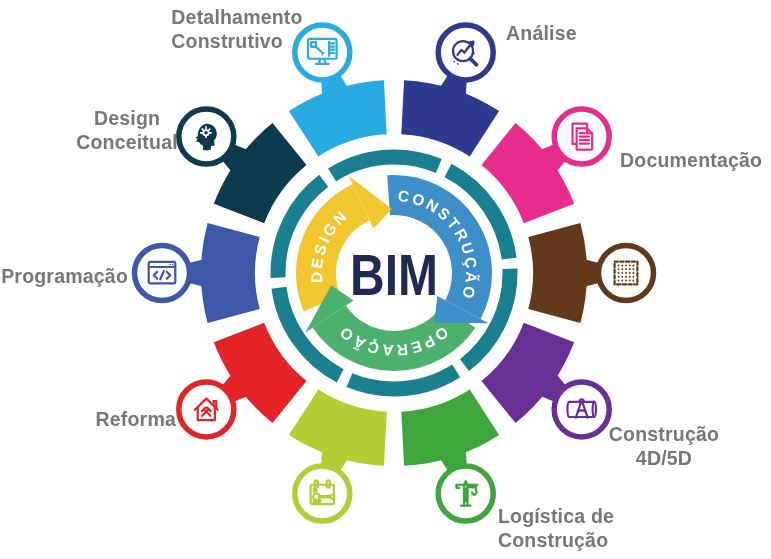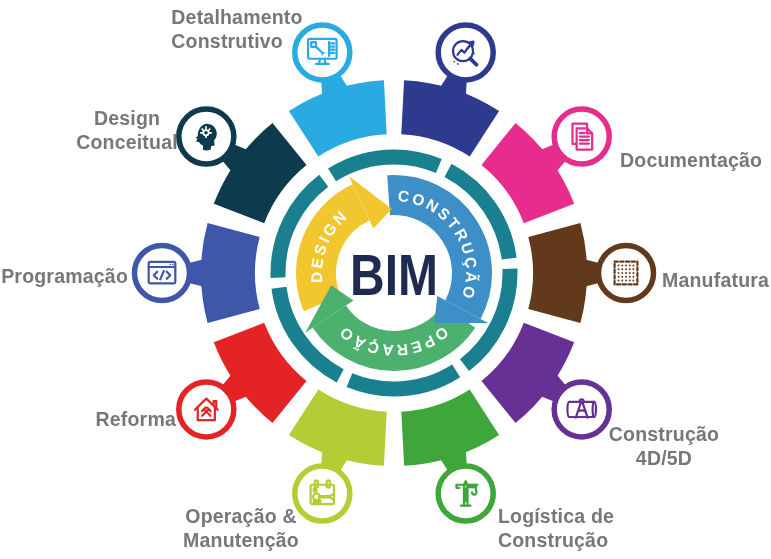--- a/index.html
+++ b/index.html
@@ -204,25 +204,23 @@
         <use href="#icon-house-tools" x="187.3" y="390.4" width="38" height="38" style="color:#E42327"></use>
         <circle cx="162" cy="273" r="27.5" fill="#ffffff" stroke="#3E57A8" stroke-width="5.5"></circle>
         <use href="#icon-code-window" x="143" y="254" width="38" height="38" style="color:#3E57A8"></use>
         <circle cx="206.3" cy="136.6" r="27.5" fill="#ffffff" stroke="#0E3A4D" stroke-width="5.5"></circle>
         <use href="#icon-head-idea" x="187.3" y="117.6" width="38" height="38" style="color:#0E3A4D"></use>
       </g>
   </svg>
 
   <div class="lbl" id="lbl-detalhamento-construtivo">Detalhamento
 Construtivo</div>
+  <div class="lbl" id="lbl-analise">Análise</div>
   <div class="lbl" id="lbl-documentacao">Documentação</div>
-  <div class="lbl" id="lbl-manufatura">Manufatura</div>
   <div class="lbl" id="lbl-construcao-4d5d">Construção
 4D/5D</div>
   <div class="lbl" id="lbl-logistica-construcao">Logística de
 Construção</div>
-  <div class="lbl" id="lbl-operacao-manutencao">Operação &amp;
-Manutenção</div>
   <div class="lbl" id="lbl-reforma">Reforma</div>
   <div class="lbl" id="lbl-programacao">Programação</div>
   <div class="lbl" id="lbl-design-conceitual">Design
 Conceitual</div>
 </div>
 
 </body></html>

